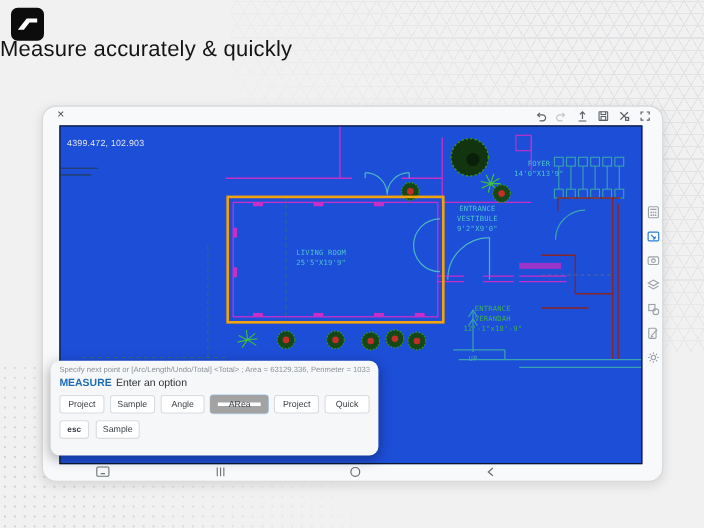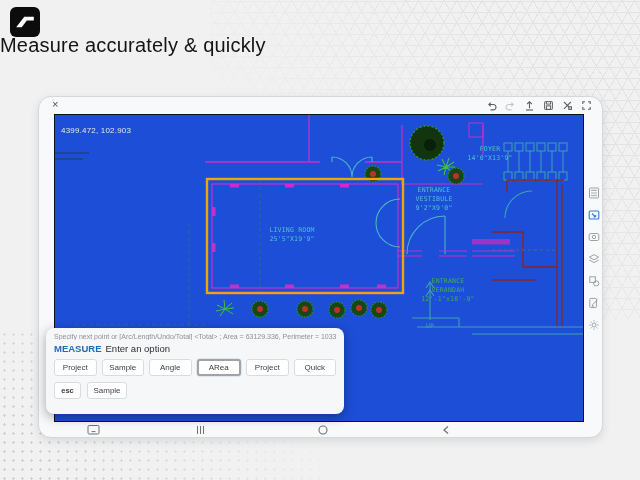--- a/index.html
+++ b/index.html
@@ -53,21 +53,21 @@
 
   
   .mpanel { position:absolute; left:6px; top:230px; width:298px; height:86px; z-index:6;
     background:#f6f7f8; border-radius:8px; box-shadow:0 3px 12px rgba(0,0,0,.35); padding:5px 8px 6px; }
   .mprompt { font-size:7px; color:#8b9198; white-space:nowrap; overflow:hidden; }
   .mcmdline { margin-top:3px; font-size:9.5px; color:#2b3036; }
   .mcmd { color:#1f6cb5; font-weight:700; margin-right:4px; }
   .opt-row { margin-top:5px; display:flex; gap:5px; }
   .opt-btn { flex:1; height:17px; background:#ffffff; border:1px solid #d9dcdf; border-radius:3px;
     font-size:8px; color:#3a3f45; font-family:"Liberation Sans",sans-serif; display:flex; align-items:center; justify-content:center; }
-  .opt-btn.active { border:2px solid #a3a3a3; box-shadow:0 0 0 .5px #bcd9f5; }
+  .opt-btn.active { border:7px solid #a3a3a3; box-shadow:0 0 0 .5px #bcd9f5; }
   .bottom-row { margin-top:6px; display:flex; gap:6px; align-items:center; }
   .esc-btn { width:27px; height:17px; background:#fff; border:1px solid #d9dcdf; border-radius:3px;
     font-size:7.5px; color:#3a3f45; display:flex; align-items:center; justify-content:center;font-weight:bold; }
   .cmd-input { flex:1; height:17px; background:#d7d9db; border:none; border-radius:3px;
     font-size:8px; color:#7e858c; padding:0 6px; font-family:"Liberation Sans",sans-serif; }
   .cmd-input::placeholder { color:#8a9096; opacity:1; }
   .enter-btn { width:40px; height:17px; background:#fff; border:1px solid #d9dcdf; border-radius:3px;
     font-size:8px; color:#3a3f45; display:flex; align-items:center; justify-content:center; }
 
   .cadtext { font-family:"DejaVu Sans Mono",monospace; letter-spacing:.2px; }

